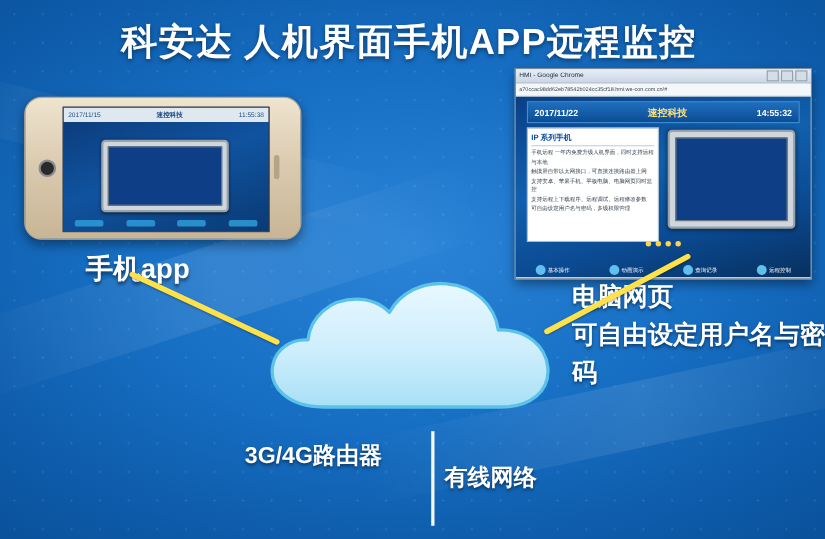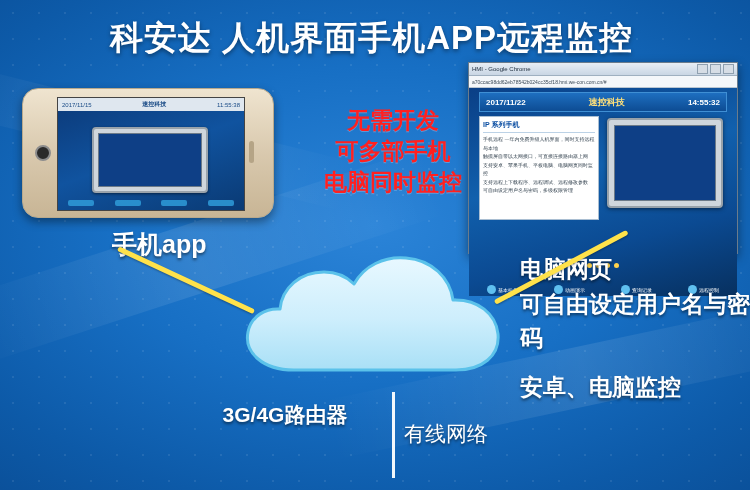--- a/index.html
+++ b/index.html
@@ -67,21 +67,21 @@
   }
   #browser .titlebar .tt{font-size:6px;color:#203040;flex:1;overflow:hidden;white-space:nowrap;}
   #browser .wbtns{display:flex;gap:2px;}
   #browser .wbtns i{width:9px;height:8px;background:#d6dde5;border:1px solid #8fa0b0;display:block;}
   #browser .urlbar{
     height:12px;background:#f4f7fa;border-bottom:1px solid #b9c6d2;
     display:flex;align-items:center;padding:0 3px;box-sizing:border-box;gap:3px;
   }
   #browser .urlbar .u{font-size:5px;color:#3b4a58;white-space:nowrap;overflow:hidden;}
   #browser .page{
-    position:relative;height:208px;
+    position:relative;height:164px;
     background:linear-gradient(165deg,#0a3f86 0%,#1160ad 40%,#0b4a92 70%,#07305f 100%);
   }
   #browser .phead{
     position:absolute;left:10px;top:4px;width:248px;height:20px;
     display:flex;align-items:center;justify-content:space-between;
     padding:0 6px;box-sizing:border-box;
     background:linear-gradient(180deg,#1e6fc0,#0d4c93);border:1px solid #3f8fd4;
   }
   #browser .phead .dt{font-size:8px;color:#ffffff;font-weight:bold;}
   #browser .phead .br{font-size:9px;color:#ffe07a;font-weight:bold;}
@@ -103,26 +103,26 @@
     position:absolute;left:0;bottom:2px;width:100%;display:flex;justify-content:space-around;align-items:center;
   }
   #browser .btnrow .bb{display:flex;align-items:center;gap:2px;}
   #browser .btnrow .bb b{font-size:5px;color:#ffffff;font-weight:normal;}
   #browser .btnrow .bb i{width:9px;height:9px;border-radius:50%;background:#5fc0f0;display:block;}
   
   #cloud{position:absolute;left:232px;top:252px;width:290px;height:130px;}
   
   .conn{position:absolute;background:#ffe24a;height:5px;border-radius:3px;transform-origin:left center;box-shadow:0 1px 2px rgba(0,0,0,.3);}
   
-  .lbl{position:absolute;font-weight:bold;white-space:nowrap;margin-left:34px;}
+  .lbl{position:absolute;font-weight:bold;white-space:nowrap;}
   #lbl-phone{left:78px;top:228px;font-size:25px;color:#ffffff;text-shadow:0 2px 3px rgba(0,0,0,.5);}
   #lbl-red{position:absolute;left:298px;top:105px;width:190px;text-align:center;color:#ff2020;font-size:23px;font-weight:bold;line-height:1.35;text-shadow:0 1px 0 rgba(255,255,255,.25);}
   #lbl-right{position:absolute;left:520px;top:252px;width:230px;color:#ffffff;font-size:23px;font-weight:bold;line-height:1.5;text-shadow:0 2px 3px rgba(0,0,0,.5);}
   #lbl-wifi{position:absolute;left:170px;top:398px;width:230px;text-align:center;color:#ffffff;font-size:21px;font-weight:bold;line-height:1.6;text-shadow:0 2px 3px rgba(0,0,0,.5);}
-  #lbl-wired{position:absolute;left:404px;top:420px;color:#ffffff;font-size:21px;font-weight:normal;text-shadow:0 2px 3px rgba(0,0,0,.5);}
+  #lbl-wired{position:absolute;left:404px;top:420px;color:#ffffff;font-size:21px;font-weight:bold;text-shadow:0 2px 3px rgba(0,0,0,.5);}
   #divider{position:absolute;left:392px;top:392px;width:3px;height:86px;background:#ffffff;opacity:.95;}
 </style>
 </head>
 <body>
 
 <div id="stage">
 
   <div class="dotgrid"></div>
   <div class="streak" style="left:-40px;top:300px;width:500px;height:70px;transform:rotate(-18deg);"></div>
   <div class="streak" style="left:330px;top:400px;width:520px;height:60px;transform:rotate(-12deg);"></div>
@@ -148,25 +148,20 @@
           <i></i>
           <i></i>
           <i></i>
         </div>
       </div>
     </div>
   </div>
 
   <div class="lbl" id="lbl-phone">手机app</div>
 
-  <div id="lbl-red">
-    <div>无需开发</div>
-    <div>可多部手机</div>
-    <div>电脑同时监控</div>
-  </div>
 
   <div id="browser">
     <div class="titlebar">
       <span class="tt">HMI - Google Chrome</span>
       <span class="wbtns">
         <i></i>
         <i></i>
         <i></i>
       </span>
     </div>
@@ -214,21 +209,20 @@
           <b>远程控制</b>
         </span>
       </div>
     </div>
   </div>
 
   <div id="lbl-right">
     <div>电脑网页</div>
     <div>可自由设定用户名与密码</div>
     <div style="height:14px"></div>
-    <div>安卓、电脑监控</div>
   </div>
 
   <div class="conn" style="left:118px;top:246px;width:150px;transform:rotate(25deg);"></div>
   <div class="conn" style="left:495px;top:300px;width:150px;transform:rotate(-28deg);"></div>
 
   <svg id="cloud" viewBox="0 0 290 130">
     <defs>
       <linearGradient id="cg" x1="0" y1="0" x2="0" y2="1">
         <stop offset="0%" stop-color="#e8f8ff"></stop>
         <stop offset="55%" stop-color="#cdeefc"></stop>

